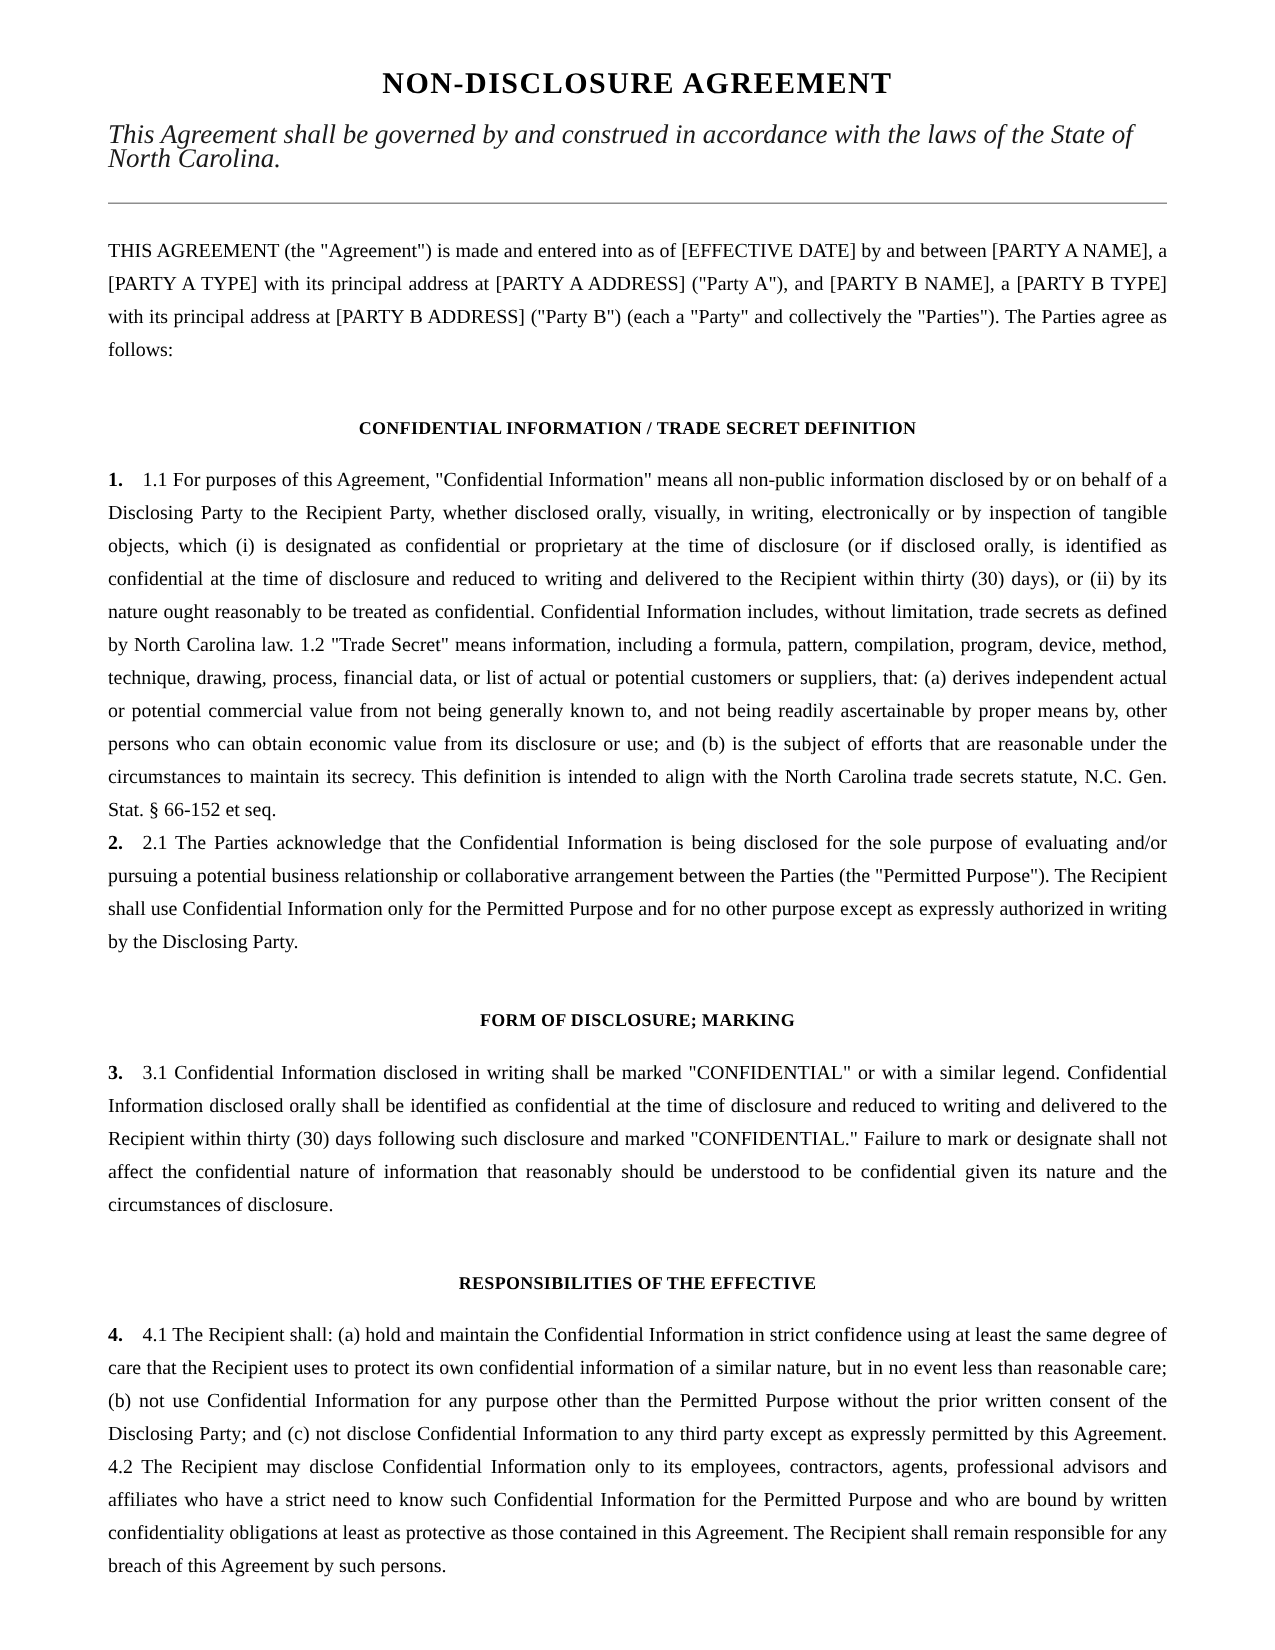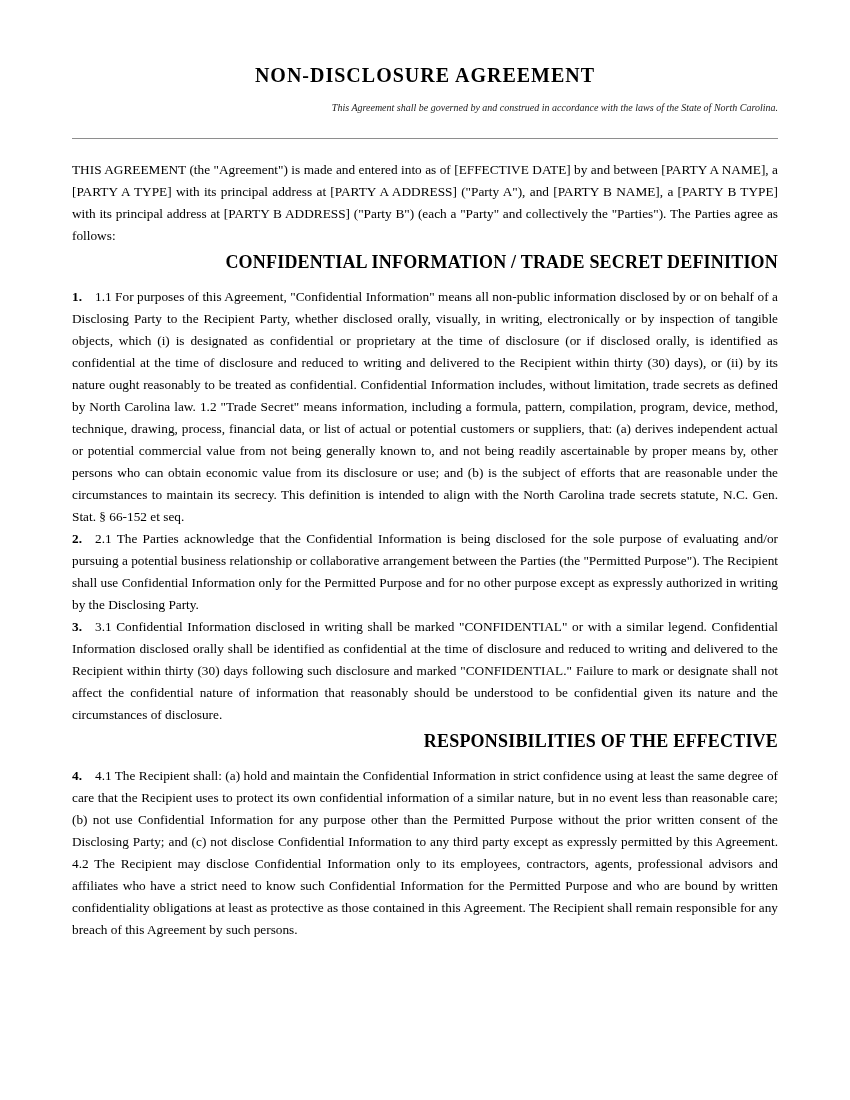--- a/index.html
+++ b/index.html
@@ -5,60 +5,60 @@
   html, body {
     margin: 0;
     padding: 0;
     background: #ffffff;
   }
   .page {
     position: relative;
     width: 850px;
     height: 1100px;
     box-sizing: border-box;
-    padding: 62px 72px 0 72px;
+    padding: 43px 72px 0 72px;
     background: #ffffff;
     overflow: hidden;
     font-family: "Liberation Serif", "DejaVu Serif", serif;
     color: #000000;
   }
   .doc-title {
     margin: 0 0 12px 0;
     text-align: center;
     font-size: 20px;
     font-weight: bold;
     letter-spacing: 1px;
     line-height: 26px;
   }
   .doc-subtitle {
     margin: 0;
-    text-align: right;
+    text-align: left;
     font-style: italic;
-    font-size: 10px;
+    font-size: 18px;
     line-height: 16px;
     color: #1a1a1a;
   }
   .divider {
     border: none;
     border-top: 1px solid #8e8e8e;
     margin: 22px 0 20px 0;
   }
   .para {
     margin: 0;
     font-size: 13.3px;
     line-height: 22px;
     text-align: justify;
   }
   .section-heading {
-    margin: 4px 0 13px 0;
-    font-size: 18px;
+    margin: 30px 0 13px 0;
+    font-size: 12px;
     font-weight: bold;
     letter-spacing: 0.2px;
     line-height: 22px;
-    text-align: right;
+    text-align: center;
   }
   .num {
     font-weight: bold;
     margin-right: 13px;
   }
 </style>
 </head>
 <body>
 
 <div class="page">
@@ -74,20 +74,21 @@
   <div>
     <h2 class="section-heading">CONFIDENTIAL INFORMATION / TRADE SECRET DEFINITION</h2>
     <p class="para"><span class="num">1.</span><span>1.1 For purposes of this Agreement, "Confidential Information" means all non-public information disclosed by or on behalf of a Disclosing Party to the Recipient Party, whether disclosed orally, visually, in writing, electronically or by inspection of tangible objects, which (i) is designated as confidential or proprietary at the time of disclosure (or if disclosed orally, is identified as confidential at the time of disclosure and reduced to writing and delivered to the Recipient within thirty (30) days), or (ii) by its nature ought reasonably to be treated as confidential. Confidential Information includes, without limitation, trade secrets as defined by North Carolina law. 1.2 "Trade Secret" means information, including a formula, pattern, compilation, program, device, method, technique, drawing, process, financial data, or list of actual or potential customers or suppliers, that: (a) derives independent actual or potential commercial value from not being generally known to, and not being readily ascertainable by proper means by, other persons who can obtain economic value from its disclosure or use; and (b) is the subject of efforts that are reasonable under the circumstances to maintain its secrecy. This definition is intended to align with the North Carolina trade secrets statute, N.C. Gen. Stat. § 66-152 et seq.</span></p>
   </div>
 
   <div>
     <p class="para"><span class="num">2.</span><span>2.1 The Parties acknowledge that the Confidential Information is being disclosed for the sole purpose of evaluating and/or pursuing a potential business relationship or collaborative arrangement between the Parties (the "Permitted Purpose"). The Recipient shall use Confidential Information only for the Permitted Purpose and for no other purpose except as expressly authorized in writing by the Disclosing Party.</span></p>
   </div>
 
   <div>
+    <h2 class="section-heading">FORM OF DISCLOSURE; MARKING</h2>
     <p class="para"><span class="num">3.</span><span>3.1 Confidential Information disclosed in writing shall be marked "CONFIDENTIAL" or with a similar legend. Confidential Information disclosed orally shall be identified as confidential at the time of disclosure and reduced to writing and delivered to the Recipient within thirty (30) days following such disclosure and marked "CONFIDENTIAL." Failure to mark or designate shall not affect the confidential nature of information that reasonably should be understood to be confidential given its nature and the circumstances of disclosure.</span></p>
   </div>
 
   <div>
     <h2 class="section-heading">RESPONSIBILITIES OF THE EFFECTIVE</h2>
     <p class="para"><span class="num">4.</span><span>4.1 The Recipient shall: (a) hold and maintain the Confidential Information in strict confidence using at least the same degree of care that the Recipient uses to protect its own confidential information of a similar nature, but in no event less than reasonable care; (b) not use Confidential Information for any purpose other than the Permitted Purpose without the prior written consent of the Disclosing Party; and (c) not disclose Confidential Information to any third party except as expressly permitted by this Agreement. 4.2 The Recipient may disclose Confidential Information only to its employees, contractors, agents, professional advisors and affiliates who have a strict need to know such Confidential Information for the Permitted Purpose and who are bound by written confidentiality obligations at least as protective as those contained in this Agreement. The Recipient shall remain responsible for any breach of this Agreement by such persons.</span></p>
   </div>
 
 </div>
 

